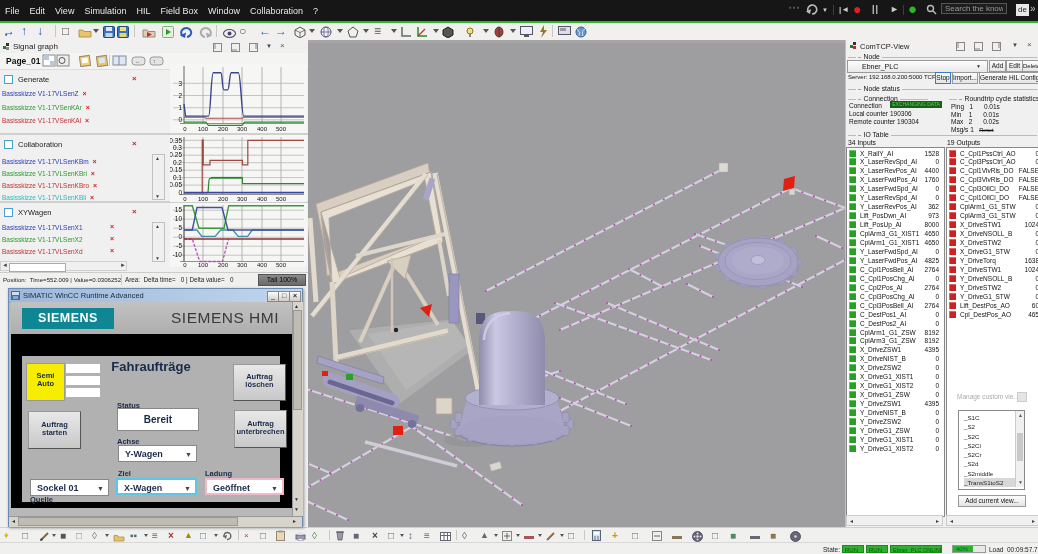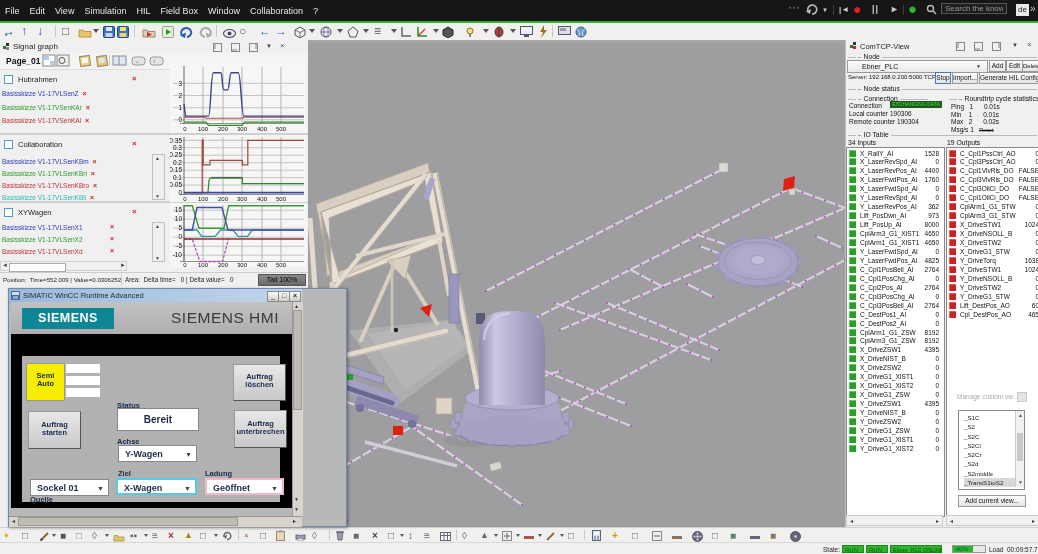--- a/index.html
+++ b/index.html
@@ -40,21 +40,21 @@
 .ior .ivl{position:absolute;left:68px;top:1px;width:24px;text-align:right;}
 .hsb{position:absolute;top:475px;height:11px;background:#f0f0f0;border:1px solid #ccc;box-sizing:border-box;}
 .hsb:before{content:"◄";position:absolute;left:2px;top:2px;font-size:5px;color:#444;}
 .hsb:after{content:"►";position:absolute;right:2px;top:2px;font-size:5px;color:#444;}
 #botbar{left:0;top:527px;width:1038px;height:15px;background:#f0f0ef;border-top:1px solid #d0d0d0;}
 .bi{position:absolute;top:1px;font-size:10px;line-height:13px;}
 .bsep{position:absolute;top:2px;width:1px;height:10px;background:#c8c8c8;}
 .bdn{position:absolute;top:6px;width:0;height:0;border-left:2.5px solid transparent;border-right:2.5px solid transparent;border-top:3.5px solid #555;}
 #statusbar{left:0;top:542px;width:1038px;height:12px;background:#f0f0ef;border-top:1px solid #d8d8d8;font-size:7px;}
 .sgreen{position:absolute;top:2px;height:8px;background:#2db22d;border:1px solid #1a8a1a;color:#0a5a0a;font-size:6px;line-height:8px;padding:0 2px;overflow:hidden;white-space:nowrap;box-sizing:border-box;}
-#simatic{left:8px;top:288px;width:293px;height:237px;background:#b8b8b8;border:1px solid #6a8ab0;box-shadow:1px 1px 3px rgba(0,0,0,.4);padding-left:44px;}
+#simatic{left:8px;top:288px;width:293px;height:237px;background:#b8b8b8;border:1px solid #6a8ab0;box-shadow:1px 1px 3px rgba(0,0,0,.4);}
 .wbtn{position:absolute;top:2px;width:10px;height:9px;background:linear-gradient(#fdfdfd,#d0ccc4);border:1px solid #888;font-size:7px;line-height:8px;text-align:center;color:#222;}
 .hmib{position:absolute;background:linear-gradient(#e8e8e8,#c8c8c8);border:1px solid #999;border-right-color:#555;border-bottom-color:#555;font-size:7.5px;font-weight:bold;color:#1a2a4a;text-align:center;line-height:8px;}
 .hmilbl{font-size:7.5px;font-weight:bold;color:#1a2a4a;text-align:left;}
 .hmidd{position:absolute;height:17px;background:#fff;border:1px solid #888;font-size:9px;font-weight:bold;color:#1a2a4a;line-height:17px;padding-left:6px;box-sizing:border-box;}
 .hmidd .ddt{position:absolute;right:4px;top:0;font-size:7px;color:#444;}
 </style></head>
 <body>
 <div id="menubar" class="abs">
 <span class="mi">File</span><span class="mi">Edit</span><span class="mi">View</span><span class="mi">Simulation</span><span class="mi">HIL</span><span class="mi">Field&nbsp;Box</span><span class="mi">Window</span><span class="mi">Collaboration</span><span class="mi">?</span>
 <span class="mbtn" style="left:789px;color:#555;letter-spacing:1px;font-size:8px;">▪▪▪</span>
@@ -247,21 +247,21 @@
           <text x="4" y="9" font-size="5" fill="#667">↕</text>
         </svg>
       </span>
 </div>
 
 <div class="abs" style="left:0;top:93px;width:308px;height:2px;background:#cfcfcf;"></div>
 <div class="abs" style="left:0;top:161px;width:308px;height:2px;background:#cfcfcf;"></div>
 
 <div class="lg" style="top:35px;">
       <span class="cb"></span>
-      <span class="lgt">Hubrahmen</span>
+      <span class="lgt">Generate</span>
       <span class="lx" style="left:128px;">×</span>
     </div>
 <div class="ln" style="top:50px;color:#2a3ab8;">Basisskizze V1-17VLSenZ <span class="lnx">×</span></div>
 <div class="ln" style="top:63.5px;color:#2a9a2a;">Basisskizze V1-17VSenKAr <span class="lnx">×</span></div>
 <div class="ln" style="top:77px;color:#c03030;">Basisskizze V1-17VSenKAl <span class="lnx">×</span></div>
 <div class="lg" style="top:100px;">
       <span class="cb"></span>
       <span class="lgt">Collaboration</span>
       <span class="lx" style="left:128px;">×</span>
     </div>
@@ -1278,20 +1278,21 @@
  <span class="wbtn" style="left:258px;">_</span>
  <span class="wbtn" style="left:269px;">□</span>
  <span class="wbtn" style="left:280px;font-weight:bold;">×</span>
 </div>
 <div class="abs" style="left:2px;top:13px;width:281px;height:32px;background:linear-gradient(#c2c2c2,#aeaeae);">
  <div class="abs" style="left:11px;top:6px;width:92px;height:21px;background:#0e8693;color:#fff;font-weight:bold;font-size:12.5px;text-align:center;line-height:21px;letter-spacing:.5px;">SIEMENS</div>
  <div class="abs" style="left:160px;top:7px;width:118px;height:18px;color:#3a3a3a;font-size:15.5px;letter-spacing:.5px;">SIEMENS HMI</div>
 </div>
 <div class="abs" style="left:2px;top:45px;width:281px;height:174px;background:#000;">
  <div class="abs" style="left:11px;top:22px;width:258px;height:146px;background:#b1b1b1;">
+  <div class="abs" style="left:0;top:3px;width:100%;text-align:center;font-size:13px;font-weight:bold;color:#1a2a4a;">Fahraufträge</div>
   <div class="hmib" style="left:4px;top:7px;width:37px;height:36px;background:#f6ed00;border:1px solid #999;"><span style="position:relative;top:8px;">Semi<br>Auto</span></div>
   <div class="abs" style="left:44px;top:8px;width:34px;height:9px;background:#fff;"></div>
   <div class="abs" style="left:44px;top:20px;width:34px;height:9px;background:#fff;"></div>
   <div class="abs" style="left:44px;top:32px;width:34px;height:9px;background:#fff;"></div>
   <div class="hmib" style="left:211px;top:8px;width:51px;height:35px;"><span style="position:relative;top:8px;">Auftrag<br>löschen</span></div>
   <div class="abs hmilbl" style="left:95px;top:45px;width:80px;">Status</div>
   <div class="abs" style="left:95px;top:52px;width:80px;height:21px;background:#fff;border:1px solid #888;text-align:center;font-size:10px;font-weight:bold;color:#1a2a4a;line-height:21px;">Bereit</div>
   <div class="hmib" style="left:6px;top:55px;width:51px;height:36px;"><span style="position:relative;top:9px;">Auftrag<br>starten</span></div>
   <div class="hmib" style="left:212px;top:54px;width:51px;height:36px;"><span style="position:relative;top:9px;">Auftrag<br>unterbrechen</span></div>
   <div class="abs hmilbl" style="left:95px;top:81px;width:80px;">Achse</div>

